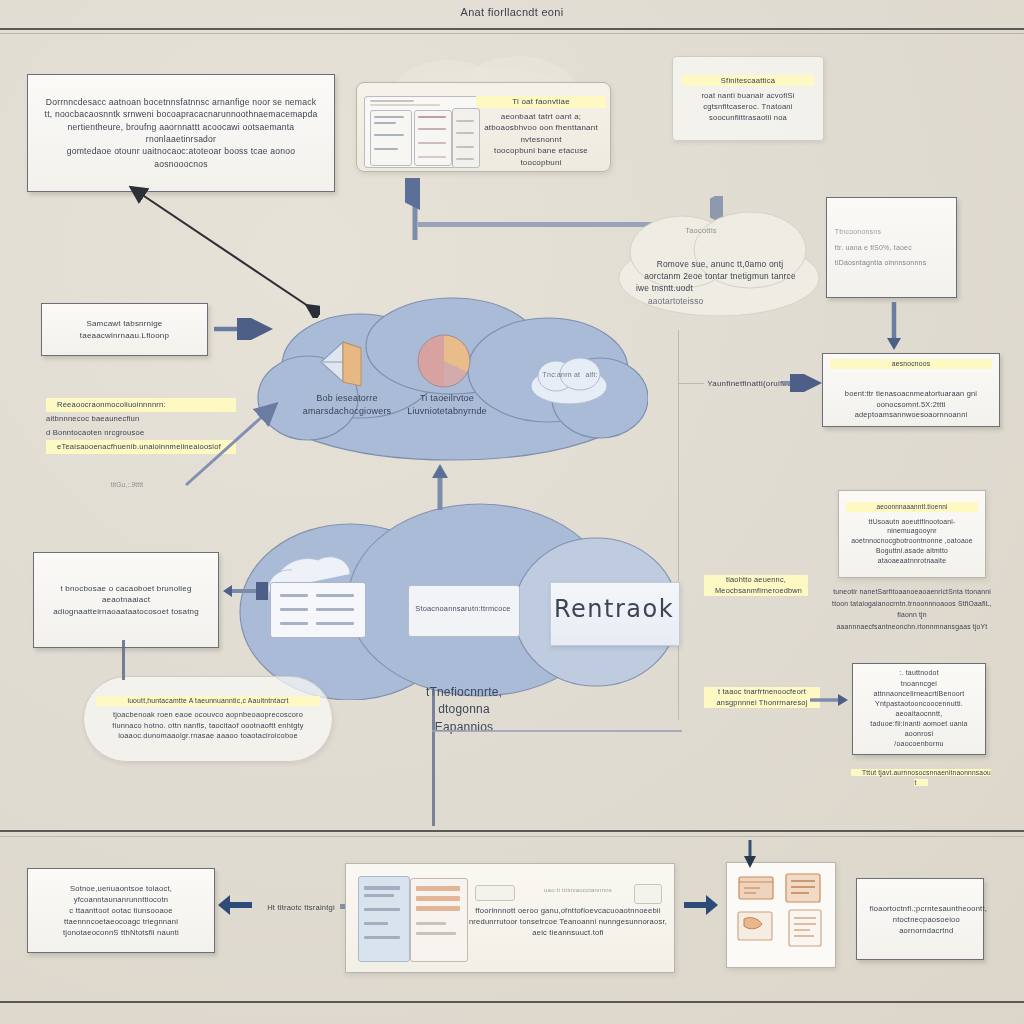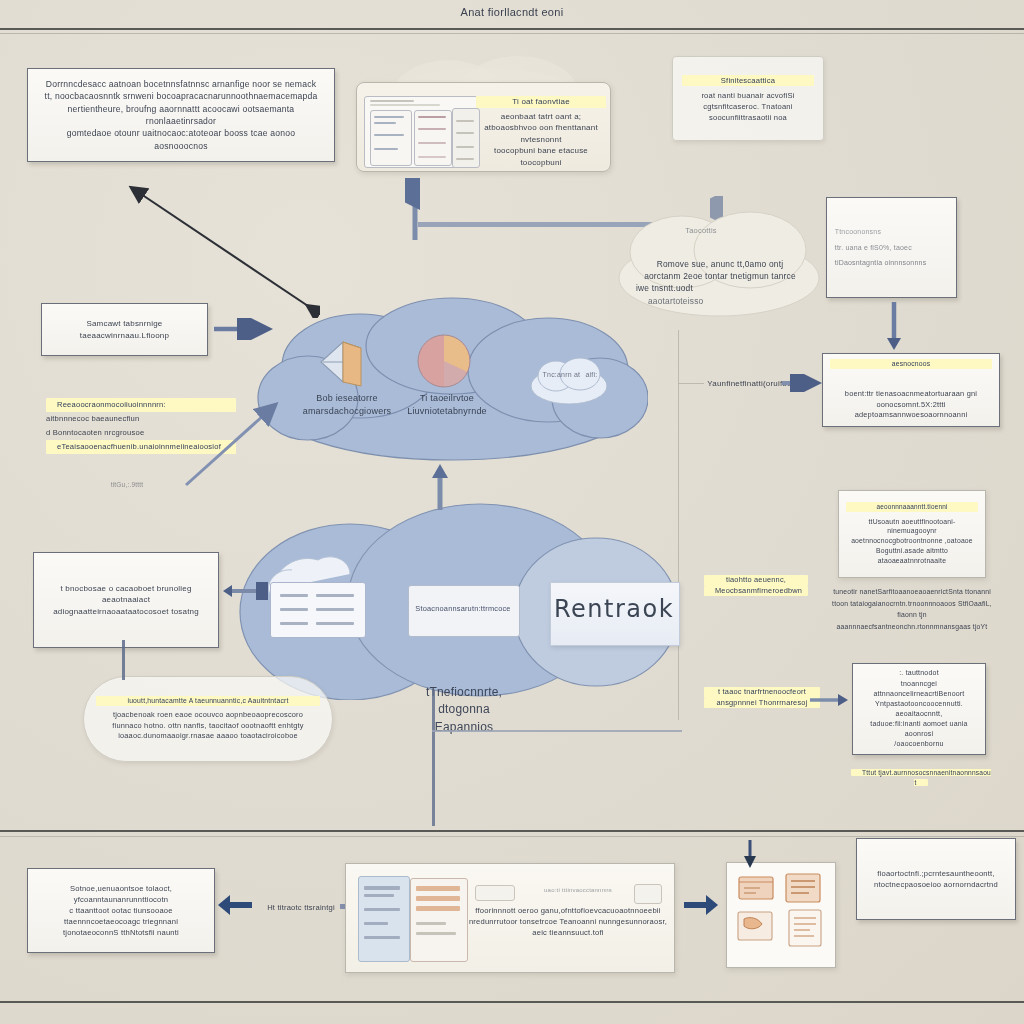--- a/index.html
+++ b/index.html
@@ -68,21 +68,21 @@
 <div class="abs title-txt" style="left:0;top:6px;width:1024px;text-align:center;font-size:11px;">Anat fiorllacndt eoni</div>
 <div class="abs rule" style="left:0;top:28px;width:1024px;"></div>
 <div class="abs rule thin" style="left:0;top:33px;width:1024px;opacity:.45;"></div>
 
 <svg class="abs cloud" style="left:348px;top:42px;" width="270" height="130" viewBox="0 0 270 130">
   <ellipse cx="135" cy="78" rx="126" ry="52" fill="#eae6dc" opacity=".75"></ellipse>
   <ellipse cx="100" cy="58" rx="58" ry="40" fill="#eae6dc" opacity=".7"></ellipse>
   <ellipse cx="170" cy="56" rx="62" ry="42" fill="#eae6dc" opacity=".7"></ellipse>
 </svg>
 
-<div class="box abs" style="left:27px;top:68px;width:308px;height:94px;">
+<div class="box abs" style="left:27px;top:74px;width:308px;height:118px;">
   <div class="txt" style="font-size:8.6px;width:92%;">
     <div>Dorrnncdesacc aatnoan bocetnnsfatnnsc arnanfige noor se nemack</div>
     <div>tt, noocbacaosnntk srnweni bocoapracacnarunnoothnaemacemapda</div>
     <div>nertientheure, broufng aaornnattt acoocawi ootsaemanta rnonlaaetinrsador</div>
     <div>gomtedaoe otounr uaitnocaoc:atoteoar booss tcae aonoo aosnooocnos</div>
   </div>
 </div>
 
 <div class="box soft abs r8" style="left:356px;top:82px;width:255px;height:90px;background:linear-gradient(180deg,#f6f2e9 0%,#efeade 100%);">
 </div>
@@ -446,18 +446,18 @@
 </svg>
 <svg class="abs mini" style="left:784px;top:906px;" width="44" height="44" viewBox="0 0 44 44">
   <rect x="5" y="4" width="32" height="36" rx="2" fill="#fbf5ef" stroke="#c9a183" stroke-width="1.1"></rect>
   <path d="M10,12 L32,12 M10,18 L32,18 M10,24 L26,24 M10,30 L30,30" stroke="#c08357" stroke-width="1.2"></path>
 </svg>
 <svg class="abs arrow" style="left:740px;top:838px;" width="20" height="30" viewBox="0 0 20 30">
   <line x1="10" y1="2" x2="10" y2="20" stroke="#3a4f78" stroke-width="3"></line>
   <path d="M4,18 L10,30 L16,18 z" fill="#28384f"></path>
 </svg>
 
-<div class="box abs" style="left:856px;top:838px;width:160px;height:82px;">
+<div class="box abs" style="left:856px;top:878px;width:128px;height:82px;justify-content:flex-end;">
   <div class="txt" style="font-size:7.6px;width:90%;">
     <div>fioaortoctnfi.;pcrntesauntheoontt,</div>
     <div>ntoctnecpaosoeioo  aornorndacrtnd</div>
   </div>
 </div>
 
 </body></html>

